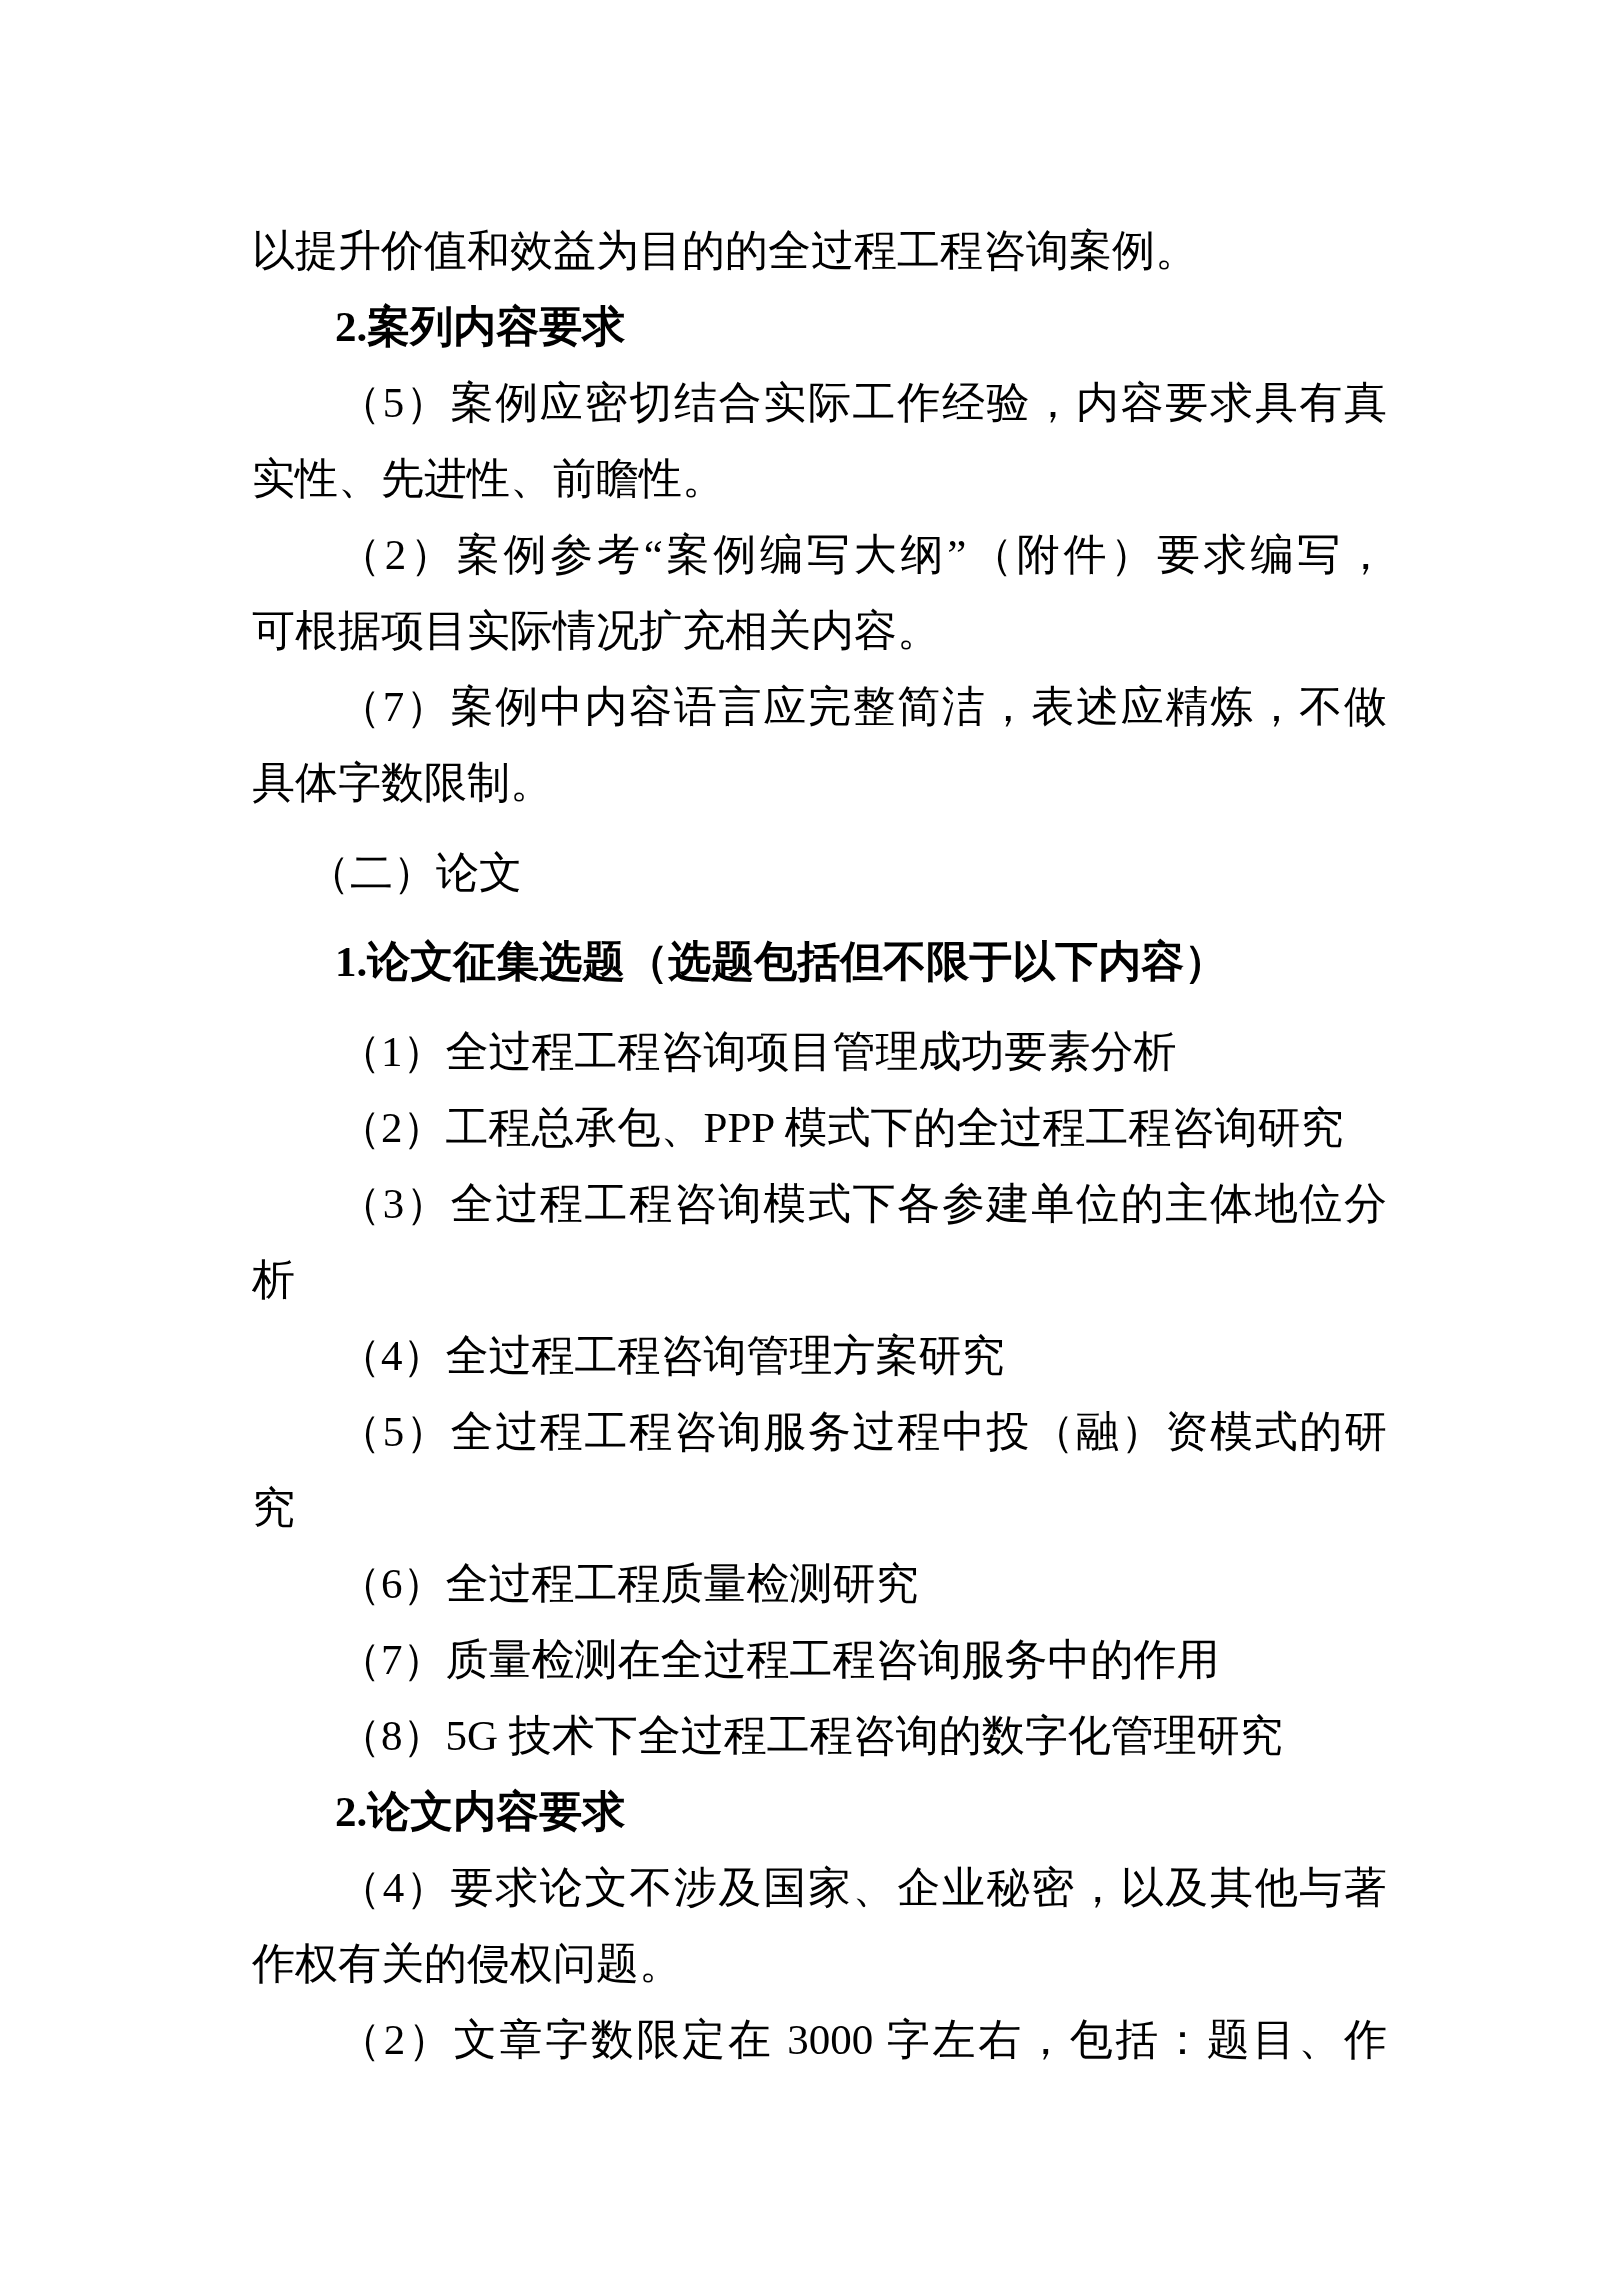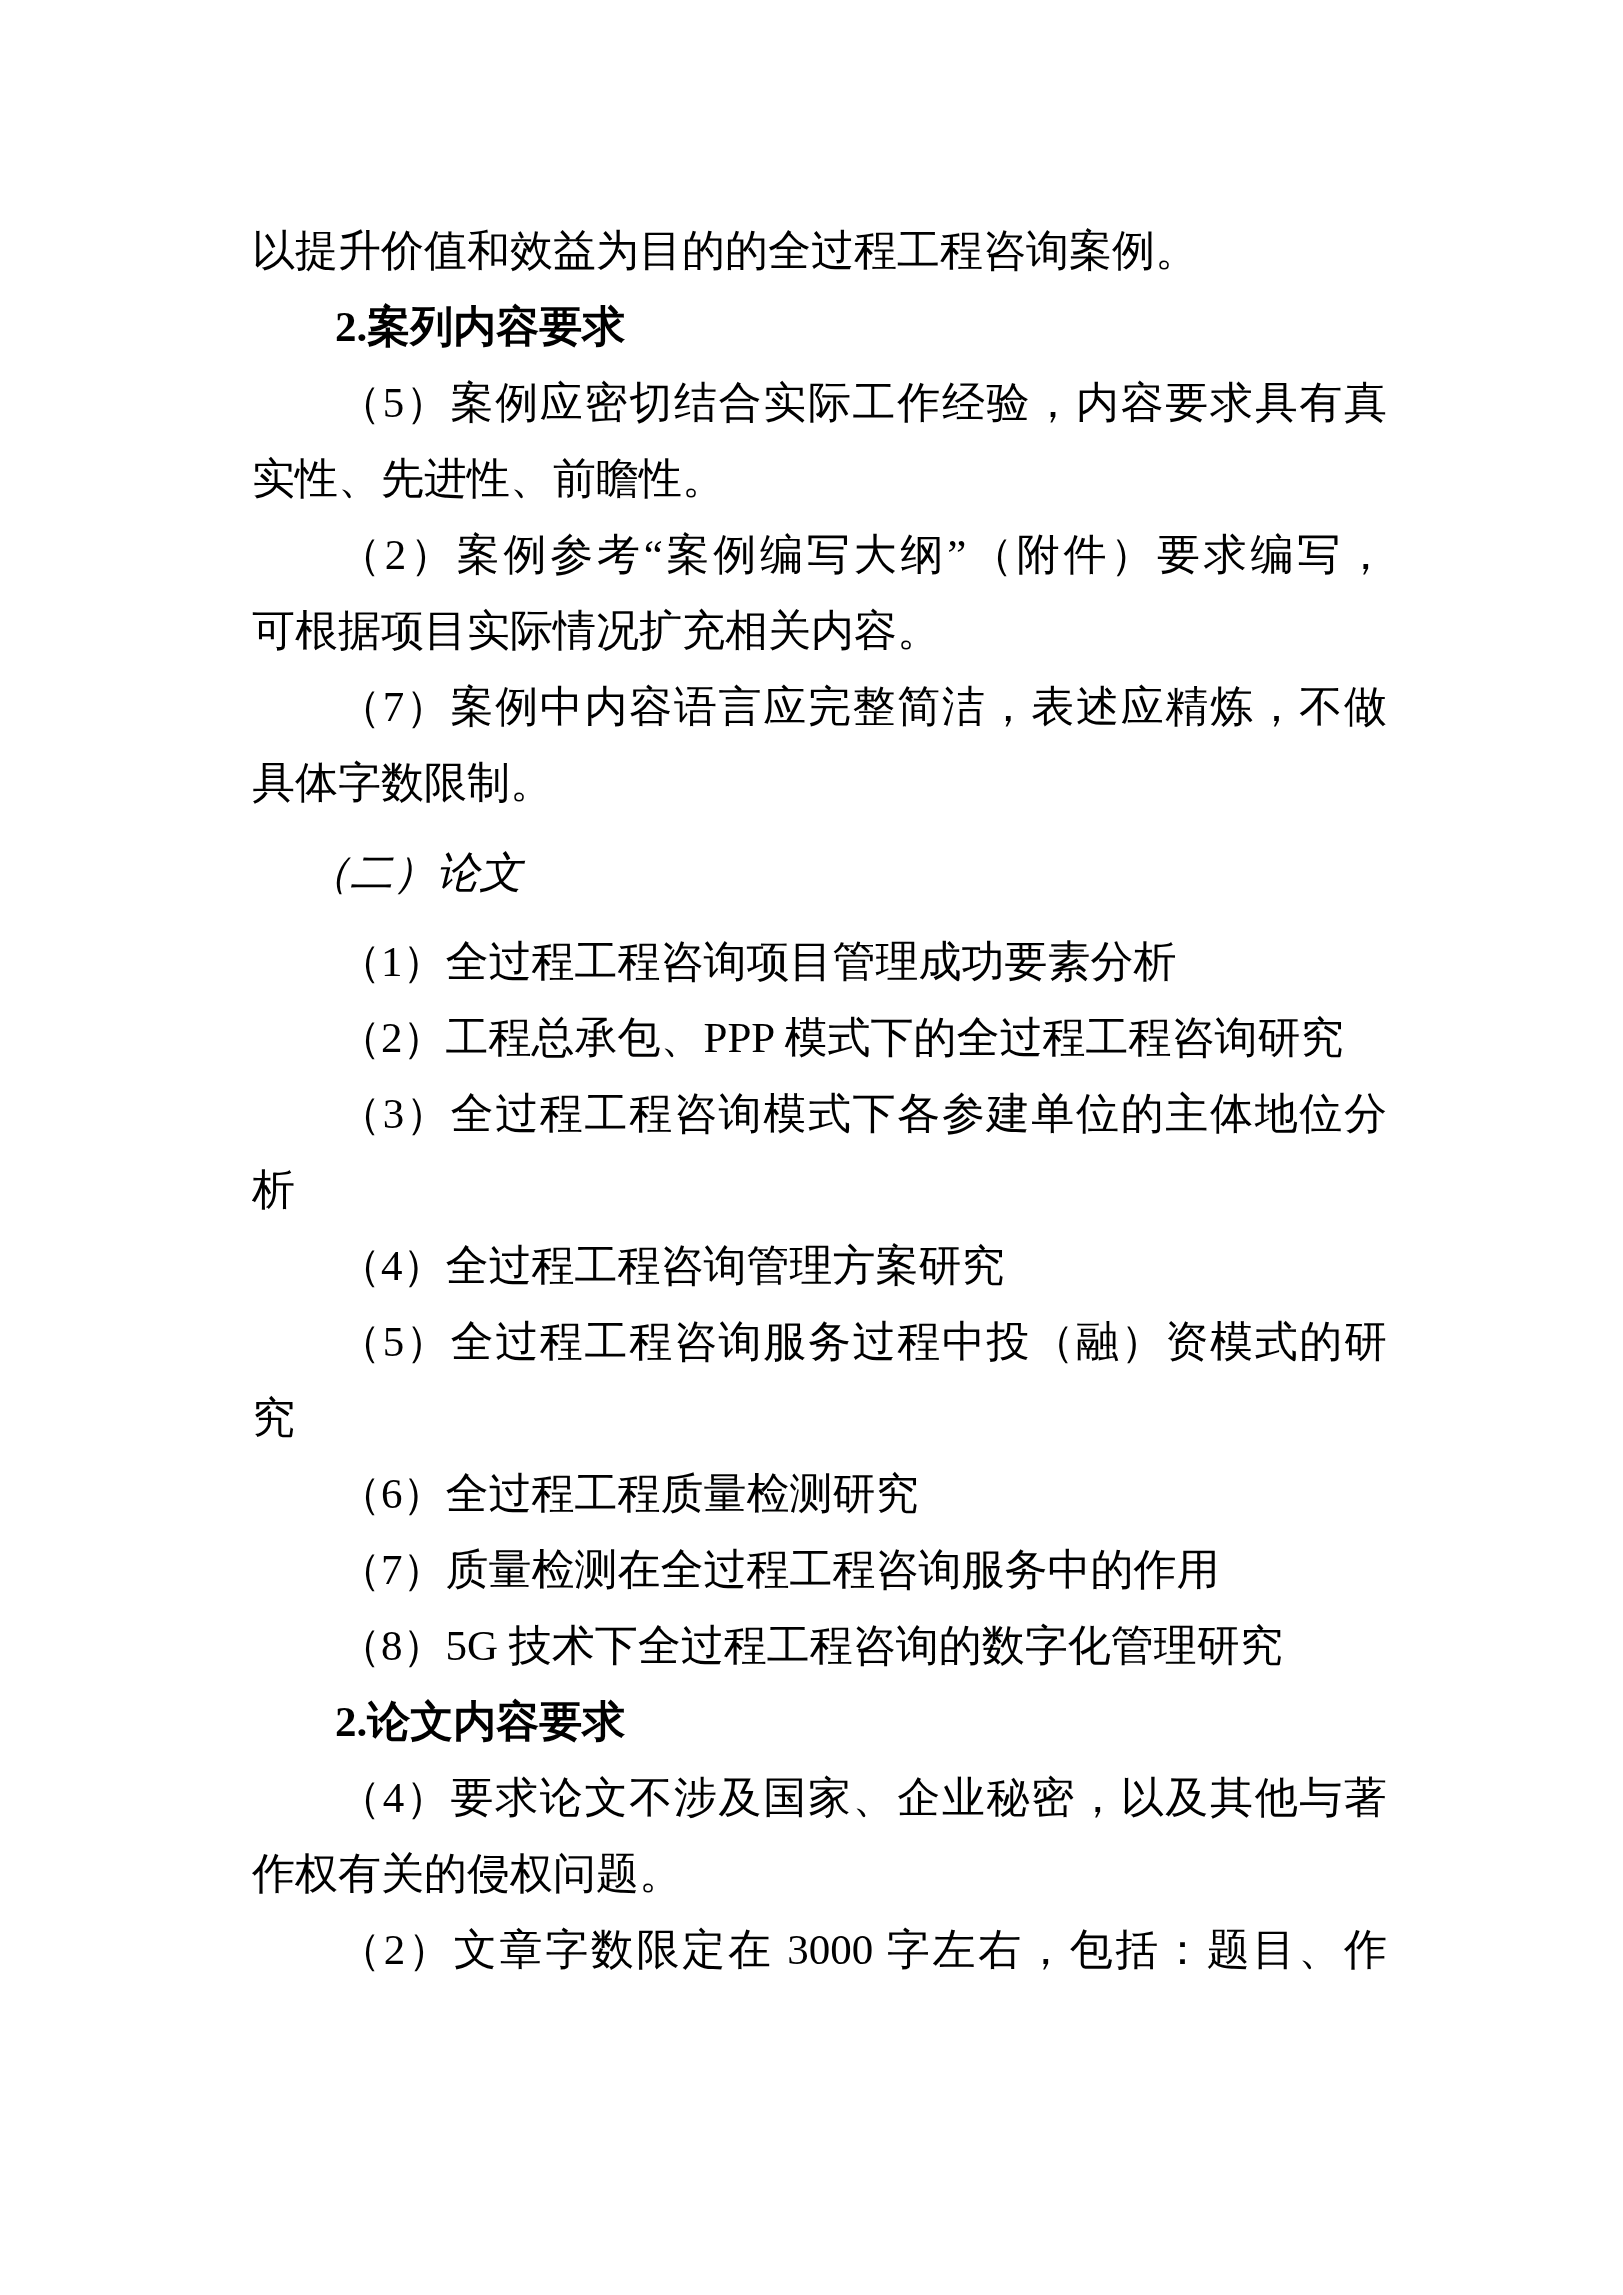--- a/index.html
+++ b/index.html
@@ -33,37 +33,38 @@
   }
   .line.justify {
     white-space: normal;
     text-align: justify;
     text-align-last: justify;
     text-justify: auto;
   }
   .ind-none    { text-indent: 0; }
   .ind-num     { text-indent: 83px; font-weight: bold; }
   .ind-item    { text-indent: 86px; }
-  .ind-section { text-indent: 55px; font-style: italic; }
+  .ind-section { text-indent: 55px; }
   .space-before { margin-top: 13.7px; }
 </style>
 </head>
 <body>
 
 <div class="page">
   <div class="text-block" id="text-block">
       <div class="line ind-none">以提升价值和效益为目的的全过程工程咨询案例。</div>
       <div class="line ind-num">2.案列内容要求</div>
       <div class="line ind-item justify">（5）案例应密切结合实际工作经验，内容要求具有真</div>
       <div class="line ind-none">实性、先进性、前瞻性。</div>
       <div class="line ind-item justify">（2）案例参考“案例编写大纲”（附件）要求编写，</div>
       <div class="line ind-none">可根据项目实际情况扩充相关内容。</div>
       <div class="line ind-item justify">（7）案例中内容语言应完整简洁，表述应精炼，不做</div>
       <div class="line ind-none">具体字数限制。</div>
       <div class="line ind-section space-before">（二）论文</div>
+      <div class="line ind-num space-before">1.论文征集选题（选题包括但不限于以下内容）</div>
       <div class="line ind-item space-before">（1）全过程工程咨询项目管理成功要素分析</div>
       <div class="line ind-item">（2）工程总承包、PPP 模式下的全过程工程咨询研究</div>
       <div class="line ind-item justify">（3）全过程工程咨询模式下各参建单位的主体地位分</div>
       <div class="line ind-none">析</div>
       <div class="line ind-item">（4）全过程工程咨询管理方案研究</div>
       <div class="line ind-item justify">（5）全过程工程咨询服务过程中投（融）资模式的研</div>
       <div class="line ind-none">究</div>
       <div class="line ind-item">（6）全过程工程质量检测研究</div>
       <div class="line ind-item">（7）质量检测在全过程工程咨询服务中的作用</div>
       <div class="line ind-item">（8）5G 技术下全过程工程咨询的数字化管理研究</div>

